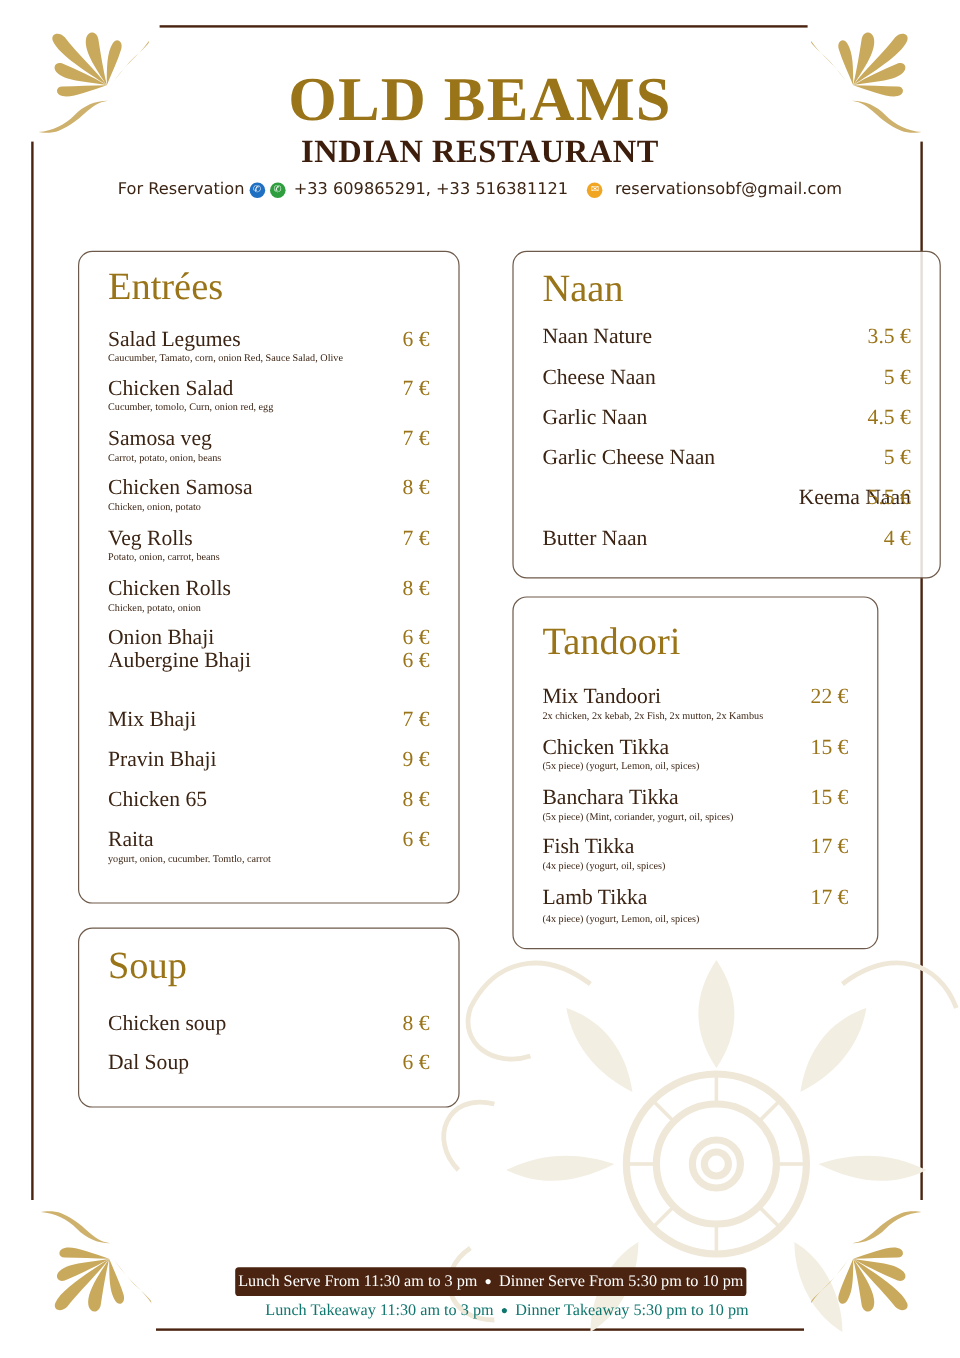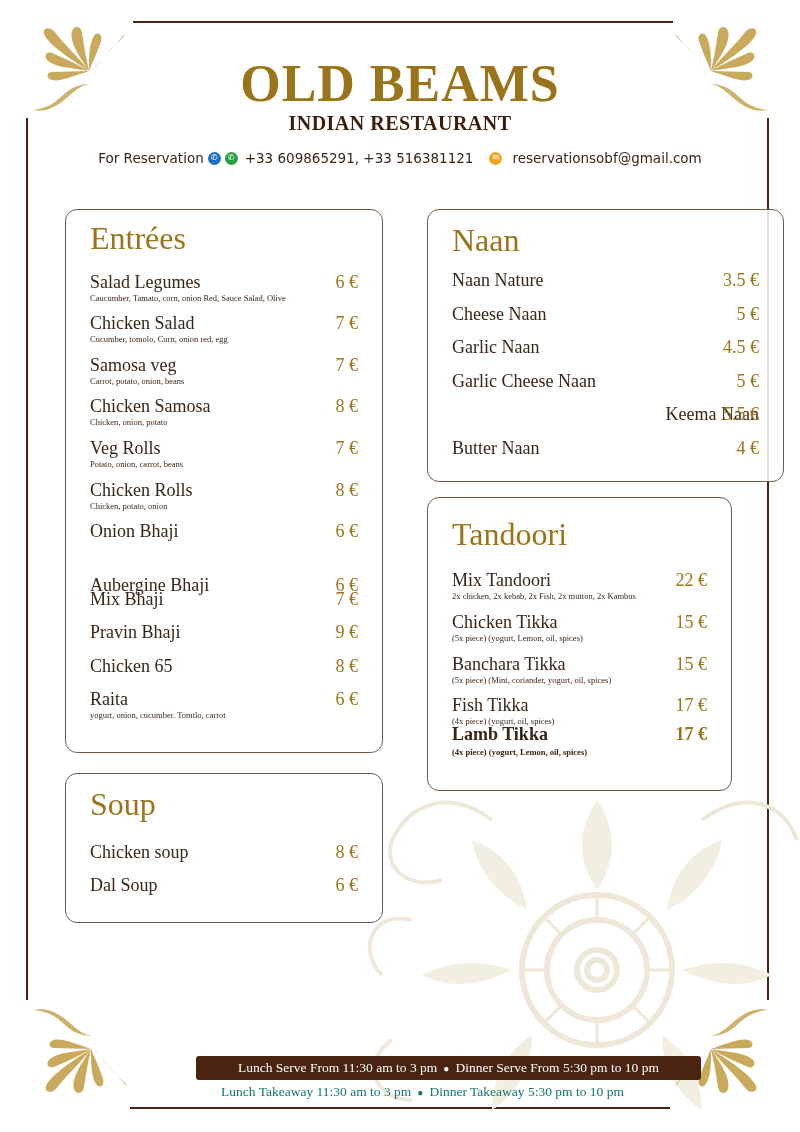--- a/index.html
+++ b/index.html
@@ -19,21 +19,21 @@
   .corner-bl { left: 16px; top: 1004px; transform: scaleY(-1); }
   .corner-br { left: 676px; top: 1004px; transform: scale(-1,-1); }
 
   .mandala { position: absolute; left: 352px; top: 760px; width: 450px; height: 372px; opacity: 1; }
 
   
   .title { position: absolute; left: 0; width: 800px; top: 58px; text-align: center;
     font-family: "Liberation Serif", "DejaVu Serif", serif; font-weight: bold; font-size: 52px;
     color: #9a7418; letter-spacing: 1px; line-height: 1; }
   .subtitle { position: absolute; left: 0; width: 800px; top: 113px; text-align: center;
-    font-family: "Liberation Serif", "DejaVu Serif", serif; font-weight: bold; font-size: 20px;
+    font-family: "Liberation Serif", "DejaVu Serif", serif; font-weight: bold; font-size: 27px;
     color: #3d1e0c; letter-spacing: 0.5px; line-height: 1; }
   .contact { position: absolute; left: 0; width: 800px; top: 150px; text-align: center;
     font-family: "DejaVu Sans", "Liberation Sans", sans-serif; font-size: 13.5px; color: #3b2414;
     display: flex; justify-content: center; align-items: center; gap: 4px; white-space: nowrap; }
   .ic { display: inline-flex; width: 13px; height: 13px; border-radius: 50%; align-items: center;
     justify-content: center; color: #fff; font-size: 8px; line-height: 1; }
   .ic-phone { background: #1f6fc2; }
   .ic-wa { background: #2e9e3e; margin-right: 3px; }
   .ic-mail { background: #f0a623; margin: 0 6px 0 12px; }
 
@@ -47,21 +47,21 @@
   .card-title { position: absolute; left: 24px; font-family: "Liberation Serif", "DejaVu Serif", serif;
     font-size: 32px; color: #9a7418; line-height: 1; }
 
   .item { position: absolute; left: 24px; right: 24px; }
   .item-name { font-family: "Liberation Serif", "DejaVu Serif", serif; font-size: 18px; color: #3b2414; line-height: 20px; white-space: nowrap; }
   .item-desc { font-family: "Liberation Serif", "DejaVu Serif", serif; font-size: 8.5px; color: #3b2414; line-height: 11px; white-space: nowrap; margin-top: 1px; }
   .item-price { position: absolute; right: 0; top: 0; font-family: "Liberation Serif", "DejaVu Serif", serif;
     font-size: 18px; color: #9a7418; line-height: 20px; white-space: nowrap; }
 
   
-  .hours-bar { position: absolute; left: 196px; top: 1056px; width: 505px; height: 24px; background: #4a2410;
+  .hours-bar { position: absolute; left: 196px; top: 1056px; width: 426px; height: 24px; background: #4a2410;
     border-radius: 3px; color: #fff; font-family: "Liberation Serif", "DejaVu Serif", serif; font-size: 13.5px;
     display: flex; align-items: center; justify-content: center; white-space: nowrap; gap: 6px; }
   .hours-line { position: absolute; left: 190px; top: 1082px; width: 465px; height: 20px; color: #0f766e;
     font-family: "Liberation Serif", "DejaVu Serif", serif; font-size: 13.5px;
     display: flex; align-items: center; justify-content: center; white-space: nowrap; gap: 6px; }
   .dot { font-size: 10px; }
 </style>
 </head>
 <body>
 
@@ -191,21 +191,21 @@
   </div>
   <div class="item" style="top:270px;">
     <div class="item-name">Chicken Rolls</div>
     <div class="item-desc">Chicken, potato, onion</div>
     <div class="item-price">8 €</div>
   </div>
   <div class="item" style="top:311px;">
     <div class="item-name">Onion Bhaji</div>
     <div class="item-price">6 €</div>
   </div>
-  <div class="item" style="top:365px;">
+  <div class="item" style="top:330px;">
     <div class="item-name">Aubergine Bhaji</div>
     <div class="item-price">6 €</div>
   </div>
   <div class="item" style="top:379px;">
     <div class="item-name">Mix Bhaji</div>
     <div class="item-price">7 €</div>
   </div>
   <div class="item" style="top:412px;">
     <div class="item-name">Pravin Bhaji</div>
     <div class="item-price">9 €</div>
@@ -276,21 +276,21 @@
   <div class="item" style="top:156px;">
     <div class="item-name">Banchara Tikka</div>
     <div class="item-desc">(5x piece) (Mint, coriander, yogurt, oil, spices)</div>
     <div class="item-price">15 €</div>
   </div>
   <div class="item" style="top:197px;">
     <div class="item-name">Fish Tikka</div>
     <div class="item-desc">(4x piece) (yogurt, oil, spices)</div>
     <div class="item-price">17 €</div>
   </div>
-  <div class="item" style="top:226px;font-weight:bold;">
+  <div class="item" style="top:239px;">
     <div class="item-name">Lamb Tikka</div>
     <div class="item-desc" style="margin-top:3px;">(4x piece) (yogurt, Lemon, oil, spices)</div>
     <div class="item-price">17 €</div>
   </div>
 </div>
 
 <div class="hours-bar">
   <span>Lunch Serve From 11:30 am to 3 pm</span>
   <span class="dot">●</span>
   <span>Dinner Serve From 5:30 pm to 10 pm</span>

